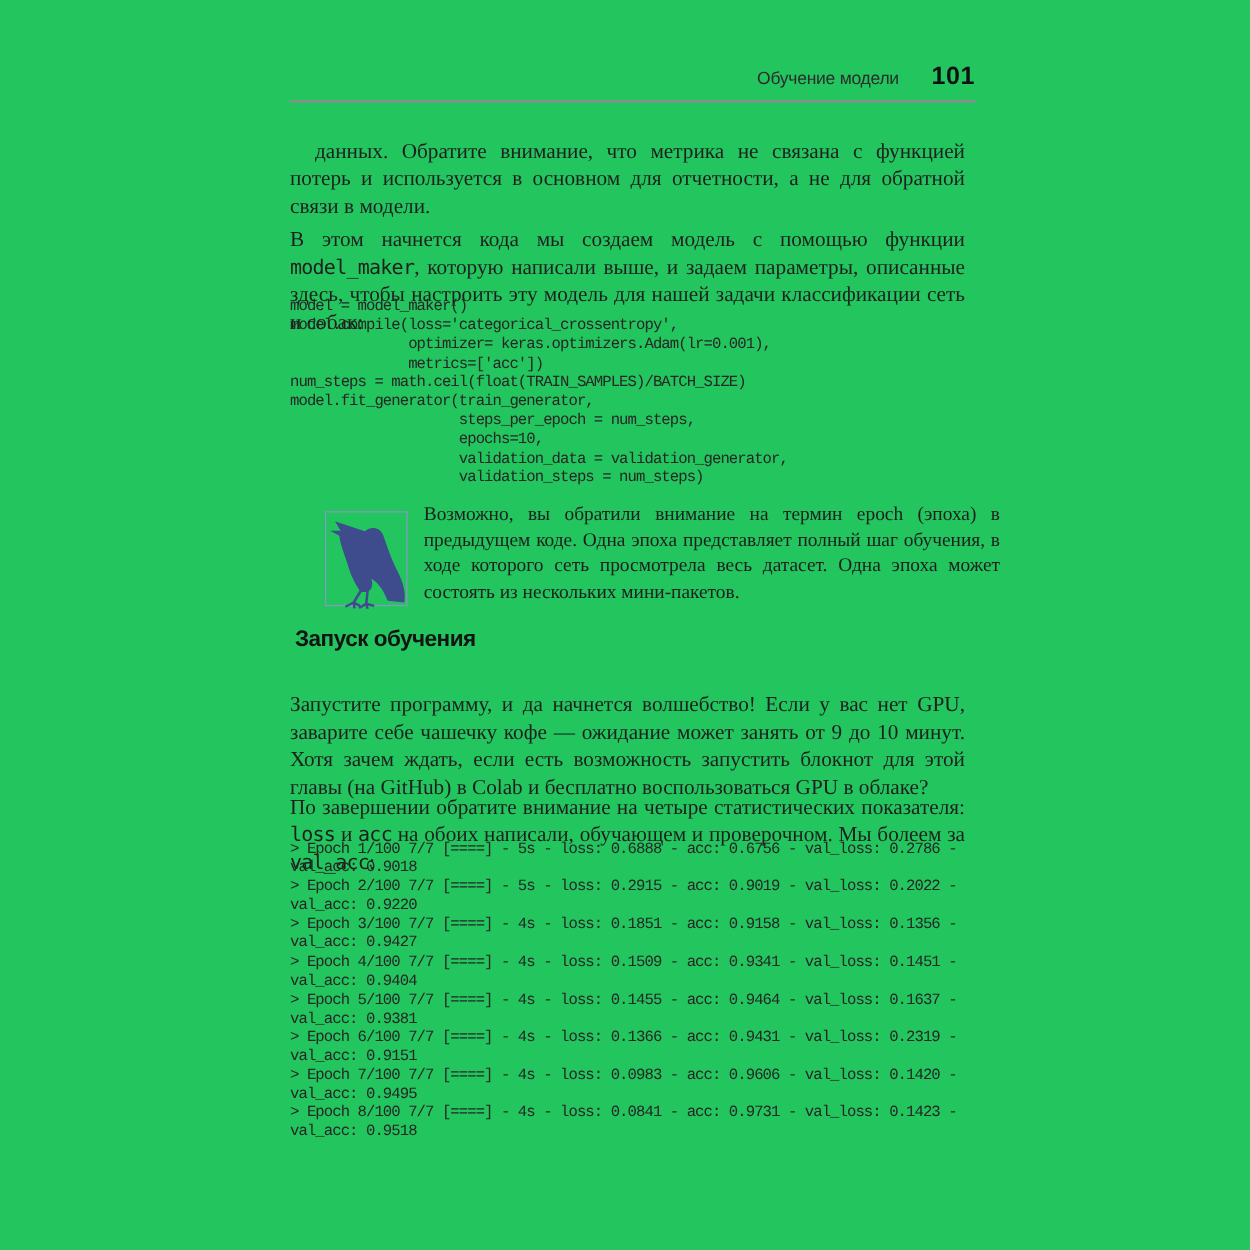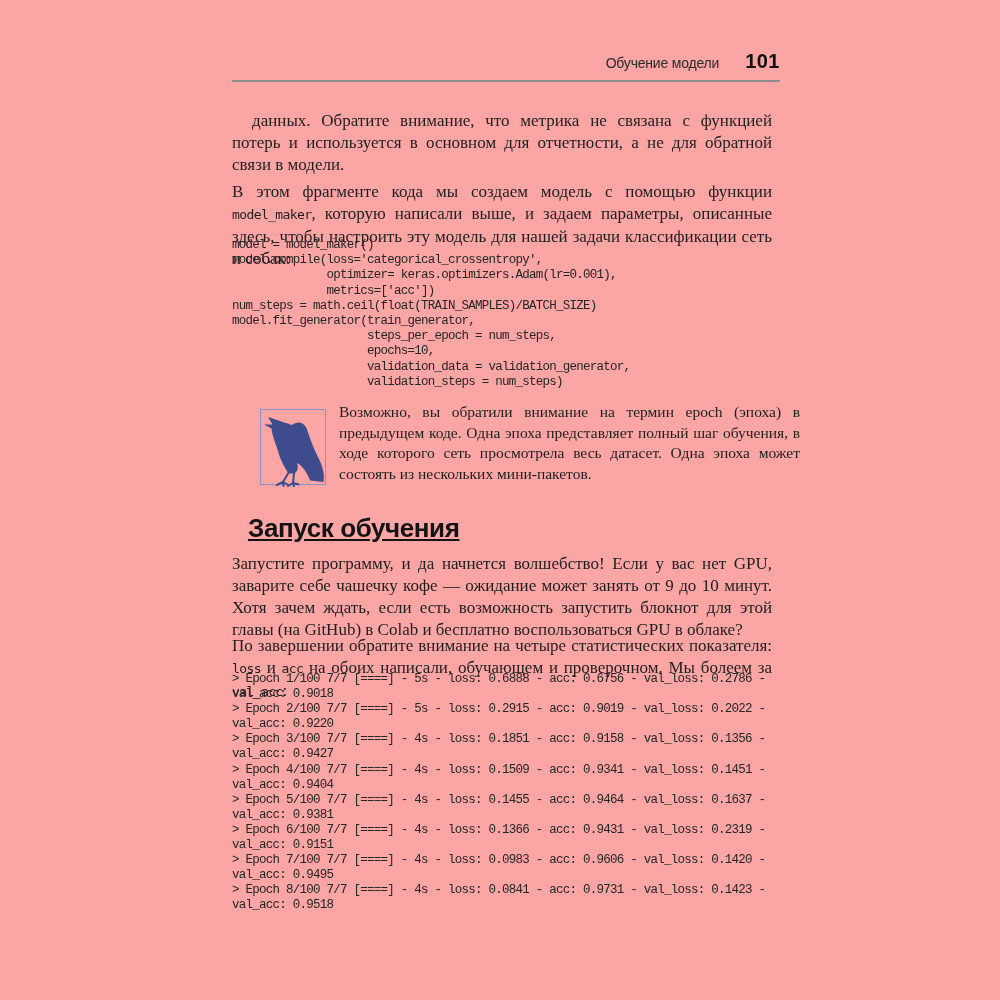--- a/index.html
+++ b/index.html
@@ -1,19 +1,19 @@
 <!DOCTYPE html>
 <html lang="ru"><head>
 <meta charset="utf-8">
 <style>
   html,body{margin:0;padding:0;background:#ffffff;}
   .page{
     position:relative;
     width:1000px;height:1000px;
-    background:#fca5a5;
+    background:#22c55e;
     overflow:hidden;
     color:#1f1f1f;
     font-family:"Liberation Serif", serif;
   }
   
   .running-head{
     position:absolute;
     left:232px;top:50px;width:548px;
     text-align:right;
     border-bottom:2px solid #8c8c8c;
@@ -40,21 +40,21 @@
     line-height:22px;
     text-align:justify;
     color:#1f1f1f;
   }
   .para-continuation{top:93px;text-indent:20px;}
   .para-intro{top:164px;}
   .para-run{top:536px;}
   .para-metrics{top:618px;}
   .inline-mono{
     font-family:"DejaVu Sans Mono", monospace;
-    font-size:13px;
+    font-size:16px;
     letter-spacing:-0.6px;
   }
   
   pre.mono-block{
     position:absolute;
     left:232px;width:556px;
     margin:0;
     font-family:Liberation Mono, monospace;
     font-size:12.5px;
     color:#262626;
@@ -82,41 +82,40 @@
     margin-left:13px;
     font-size:15.5px;
     line-height:20.5px;
     text-align:justify;
     color:#1f1f1f;
   }
   
   .section-heading{
     position:absolute;
     left:232px;top:497px;width:540px;
-    margin:16px;
+    margin:4px;
     font-family:"Liberation Sans", sans-serif;
     font-weight:bold;
-    font-size:26px;
+    font-size:18px;
     letter-spacing:-0.4px;
     color:#141414;
-    text-decoration:underline;
   }
 </style>
 </head>
 <body>
 
 <div class="page">
 
   <div class="running-head">
     <span class="section">Обучение модели</span><span class="pagenum">101</span>
   </div>
 
   <p class="para para-continuation"><span>данных. Обратите внимание, что метрика не связана с функцией потерь и используется в основном для отчетности, а не для обратной связи в модели.</span></p>
 
-  <p class="para para-intro"><span>В этом фрагменте кода мы создаем модель с помощью функции </span><span class="inline-mono">model_maker</span><span>, которую написали выше, и задаем параметры, описанные здесь, чтобы настроить эту модель для нашей задачи классификации сеть и собак:</span></p>
+  <p class="para para-intro"><span>В этом начнется кода мы создаем модель с помощью функции </span><span class="inline-mono">model_maker</span><span>, которую написали выше, и задаем параметры, описанные здесь, чтобы настроить эту модель для нашей задачи классификации сеть и собак:</span></p>
 
   <pre class="mono-block code-block">model = model_maker()
 model.compile(loss='categorical_crossentropy',
               optimizer= keras.optimizers.Adam(lr=0.001),
               metrics=['acc'])
 num_steps = math.ceil(float(TRAIN_SAMPLES)/BATCH_SIZE)
 model.fit_generator(train_generator,
                     steps_per_epoch = num_steps,
                     epochs=10,
                     validation_data = validation_generator,

